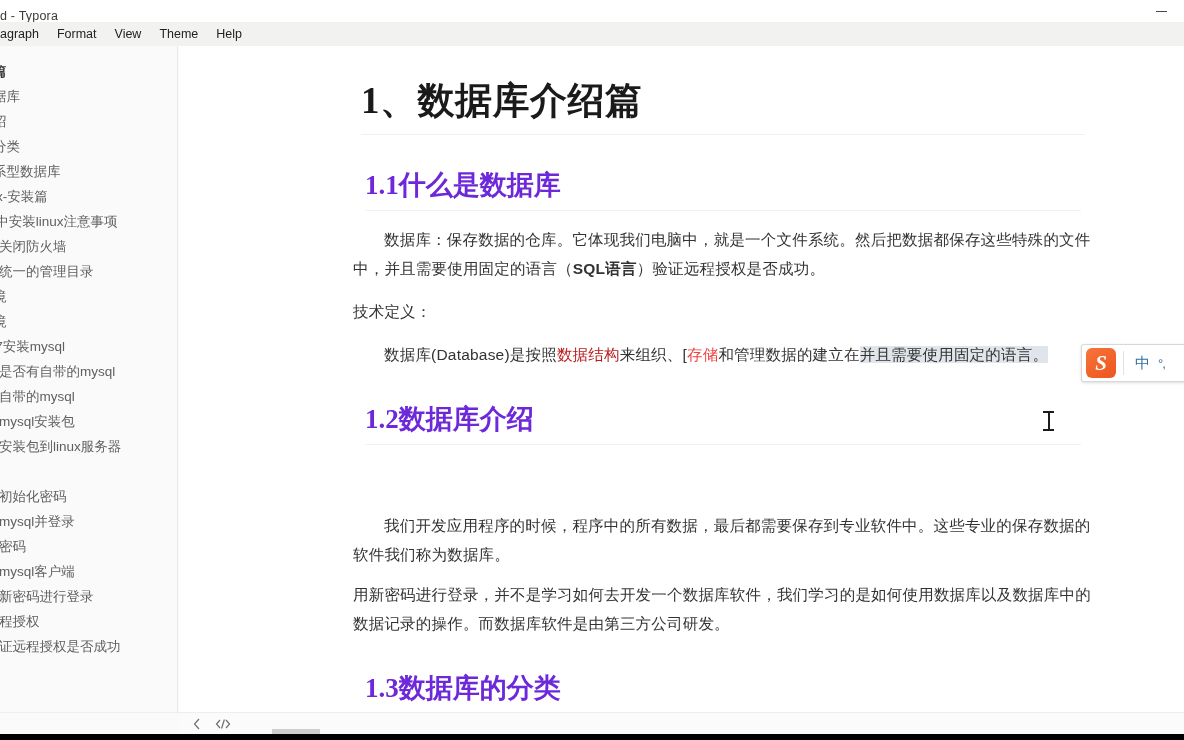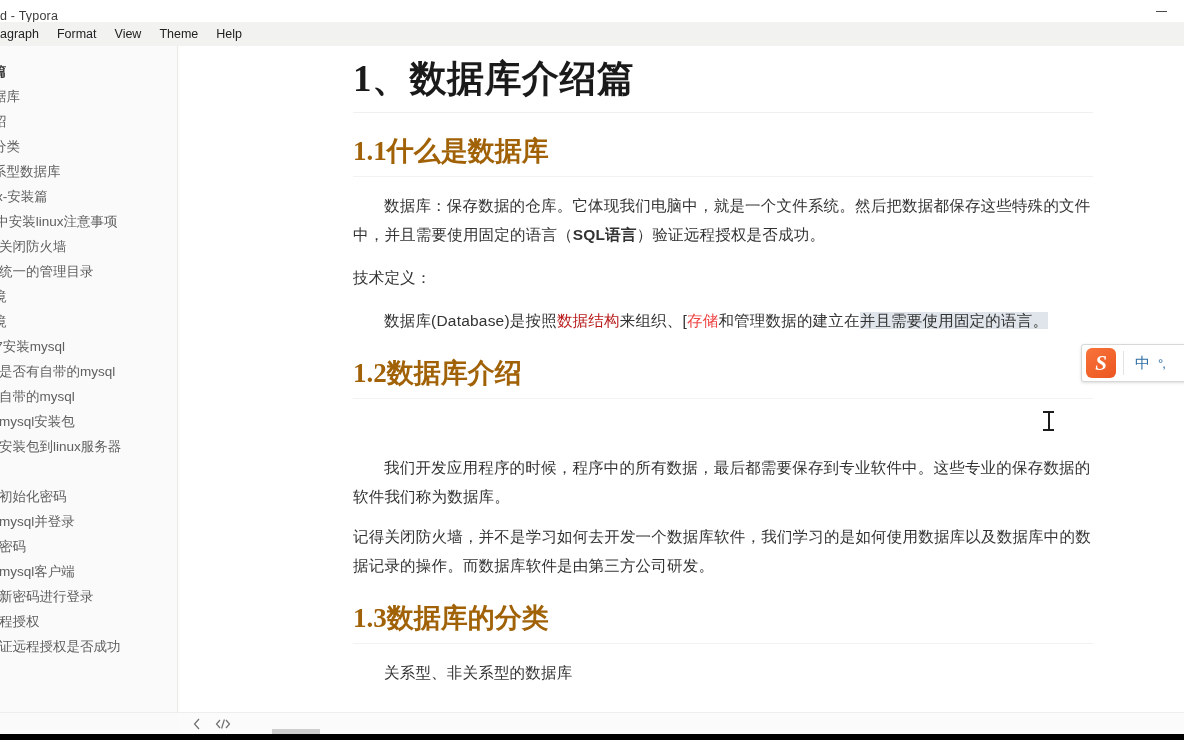--- a/index.html
+++ b/index.html
@@ -115,32 +115,32 @@
   .content {
     position: absolute;
     left: 174px; top: 0;
     width: 740px;
   }
   h1.doc {
     font-family: "Liberation Serif", serif;
     font-size: 37px;
     font-weight: bold;
     color: #1a1a1a;
-    margin: 0;
-    padding: 10px 0 10px 0;
+    margin: 8px;
+    padding: 24px 0 10px 0;
     border-bottom: 1px solid #f0f0f0;
     line-height: 1.25;
     letter-spacing: .5px;
   }
   h2.doc {
     font-family: "Liberation Serif", serif;
     font-size: 27px;
     font-weight: bold;
-    color: #a16207;
-    margin: 0;
+    color: #6d28d9;
+    margin: 12px;
     padding: 22px 0 7px 0;
     border-bottom: 1px solid #f2f2f2;
     line-height: 1.25;
   }
   p.doc {
     font-family: "Liberation Sans", sans-serif;
     font-size: 15.5px;
     color: #333333;
     line-height: 29px;
     margin: 14px 0 0 0;
@@ -324,21 +324,21 @@
       <p class="doc">技术定义：</p>
 
       <p class="doc indent"><span>数据库(Database)是按照</span><a class="doclink" href="#">数据结构</a><span>来组织、[</span><a class="doclink2" href="#">存储</a><span>和管理数据的建立在</span><span class="sel">并且需要使用固定的语言。</span></p>
 
       <h2 class="doc">1.2数据库介绍</h2>
 
       <div class="spacer-lg"></div>
 
       <p class="doc indent">我们开发应用程序的时候，程序中的所有数据，最后都需要保存到专业软件中。这些专业的保存数据的软件我们称为数据库。</p>
 
-      <p class="doc tight">记得关闭防火墙，并不是学习如何去开发一个数据库软件，我们学习的是如何使用数据库以及数据库中的数据记录的操作。而数据库软件是由第三方公司研发。</p>
+      <p class="doc tight">用新密码进行登录，并不是学习如何去开发一个数据库软件，我们学习的是如何使用数据库以及数据库中的数据记录的操作。而数据库软件是由第三方公司研发。</p>
 
       <h2 class="doc">1.3数据库的分类</h2>
 
       <p class="doc indent">关系型、非关系型的数据库</p>
 
     </div>
 
     <div class="ibeam">
       <div class="cap t"></div>
       <div class="stem"></div>

